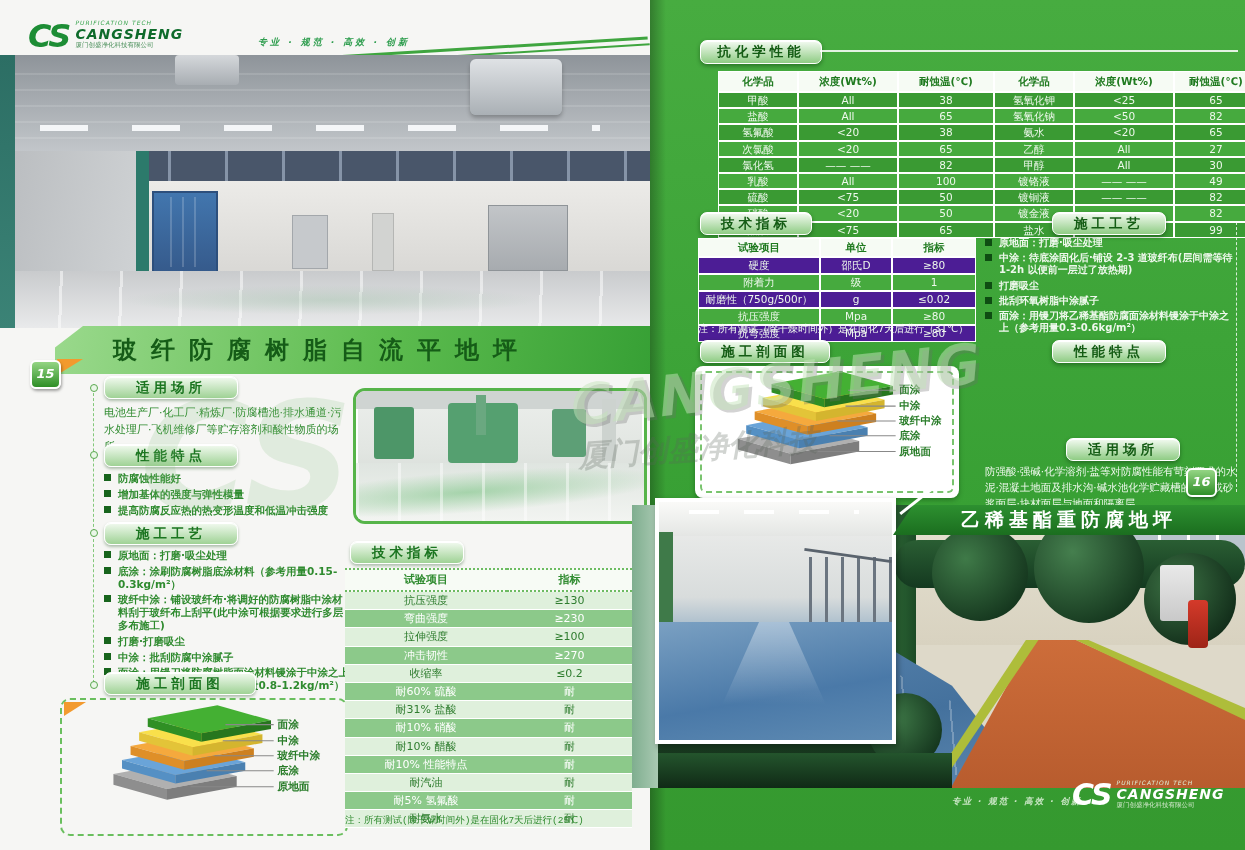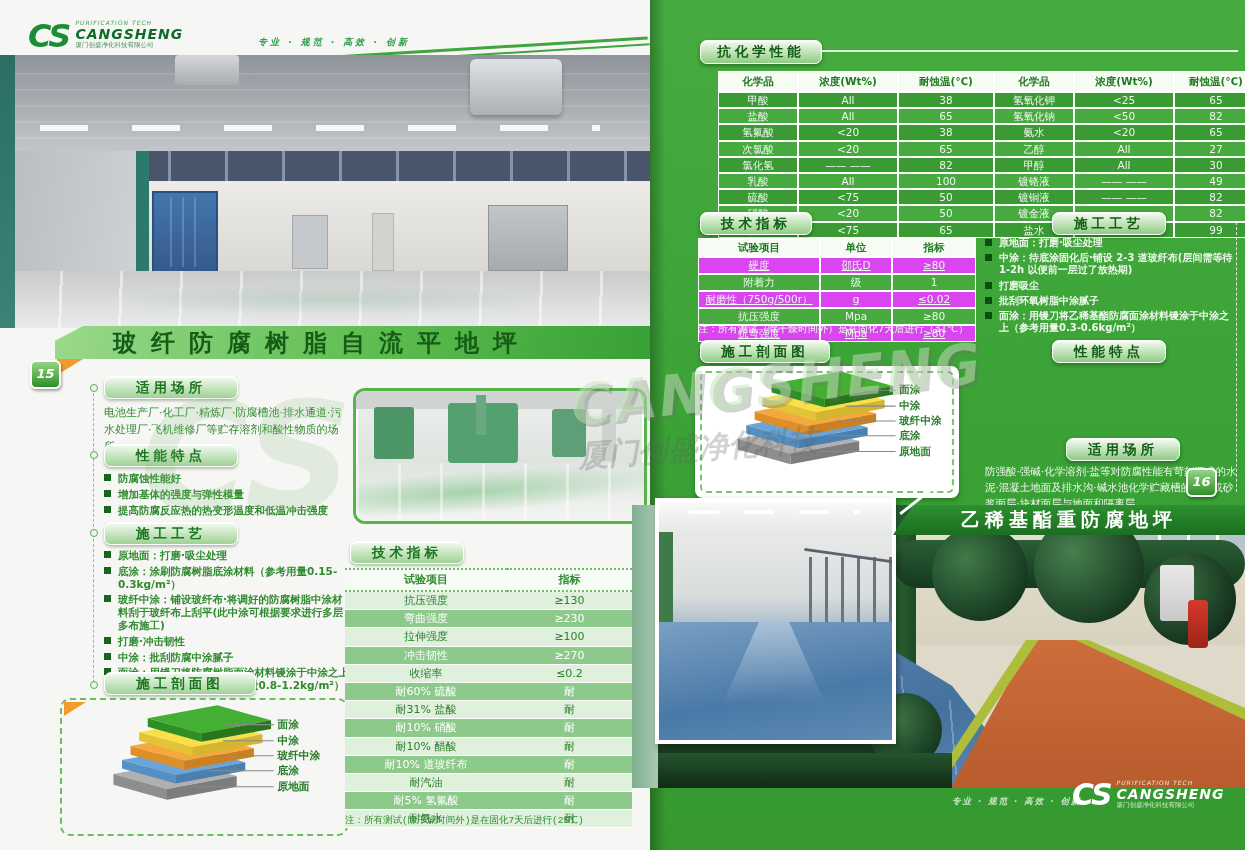--- a/index.html
+++ b/index.html
@@ -71,21 +71,21 @@
   .chem .th{background:#f6fbf4;color:#1f7a1f;font-weight:bold;height:19px;line-height:19px;
     text-align:center;border:0.5px solid #ffffff;}
   .chem .td{height:14.2px;line-height:14.2px;text-align:center;color:#eef8ec;border:0.5px solid #ffffff;}
   .chem .ra{background:#3a9a33;}
   .chem .rb{background:#46aa3e;}
 
   .tbl2{display:grid;grid-template-columns:122px 72px 84px;font-size:10.5px;}
   .tbl2 .th{background:#f6fbf4;color:#1f7a1f;font-weight:bold;height:17px;line-height:17px;
     text-align:center;border:0.5px solid #ffffff;}
   .tbl2 .td{height:15px;line-height:15px;text-align:center;color:#eef8ec;border:0.5px solid #ffffff;}
-  .tbl2 .ra{background:#d946ef;text-decoration:underline;}
+  .tbl2 .ra{background:#4c1d95;}
   .tbl2 .rb{background:#46aa3e;}
   .tbl-note-w{font-size:10px;color:#f2faf0;}
 
   .sec-body-w{font-size:10.5px;color:#eef8ec;line-height:1.5;}
 
   .banner-r{background:linear-gradient(#2d9030,#1b6e1f);
     clip-path:polygon(20px 0,100% 0,100% 100%,0 100%);
     color:#ffffff;font-weight:bold;font-size:19px;letter-spacing:5px;
     display:flex;align-items:center;justify-content:center;box-sizing:border-box;}
 
@@ -142,21 +142,21 @@
       <div class="abs" style="left:160px;top:142px;width:46px;height:70px;background:repeating-linear-gradient(90deg,transparent 0 10px,rgba(255,255,255,.18) 10px 12px);"></div>
       <div class="abs" style="left:488px;top:150px;width:78px;height:64px;background:linear-gradient(#c2c5c8,#a7abaf);border:1px solid #8f9498;"></div>
       <div class="abs" style="left:292px;top:160px;width:34px;height:52px;background:#c6c9cc;border:1px solid #a3a7ab;"></div>
       <div class="abs" style="left:372px;top:158px;width:20px;height:56px;background:#d2d3d1;border:1px solid #b5b6b4;"></div>
       <div class="abs" style="left:0;top:216px;width:650px;height:57px;background:linear-gradient(#c9cbcd,#e9eaeb);"></div>
       <div class="abs" style="left:0;top:216px;width:650px;height:57px;background:repeating-linear-gradient(92deg,rgba(255,255,255,.5) 0 3px,transparent 3px 60px);"></div>
       <div class="abs" style="left:120px;top:230px;width:420px;height:30px;background:radial-gradient(ellipse at center,rgba(150,190,160,.35),transparent 70%);"></div>
       <div class="abs" style="left:0;top:0;width:15px;height:273px;background:linear-gradient(#2c6e64,#3b8376);"></div>
     </div>
 
-    <div class="abs banner-l" style="left:55px;top:326px;width:595px;height:33px;">
+    <div class="abs banner-l" style="left:55px;top:326px;width:595px;height:48px;">
       <span>玻纤防腐树脂自流平地坪</span>
     </div>
     <div class="abs tri-orange" style="left:57px;top:359px;"></div>
     <div class="abs tab-num" style="left:30px;top:360px;">15</div>
 
     <div class="abs dash-v" style="left:93px;top:388px;height:300px;"></div>
     <div class="abs node" style="left:90px;top:384px;"></div>
     <div class="abs node" style="left:90px;top:451px;"></div>
     <div class="abs node" style="left:90px;top:529px;"></div>
     <div class="abs node" style="left:90px;top:681px;"></div>
@@ -169,21 +169,21 @@
       <li>防腐蚀性能好</li>
       <li>增加基体的强度与弹性模量</li>
       <li>提高防腐反应热的热变形温度和低温冲击强度</li>
     </ul>
 
     <div class="abs pill" style="left:104px;top:522px;width:132px;height:21px;">施工工艺</div>
     <ul class="abs bullets" style="left:104px;top:549px;width:248px;">
       <li>原地面：打磨·吸尘处理</li>
       <li>底涂：涂刷防腐树脂底涂材料（参考用量0.15-0.3kg/m²）</li>
       <li>玻纤中涂：铺设玻纤布·将调好的防腐树脂中涂材料刮于玻纤布上刮平(此中涂可根据要求进行多层多布施工)</li>
-      <li>打磨·冲击韧性</li>
+      <li>打磨·打磨吸尘</li>
       <li>中涂：批刮防腐中涂腻子</li>
       <li>面涂：用镘刀将防腐树脂面涂材料镘涂于中涂之上·确保表面平整光洁（参考用量0.8-1.2kg/m²）</li>
     </ul>
 
     <div class="abs pill" style="left:104px;top:672px;width:150px;height:21px;">施工剖面图</div>
     <div class="abs diagram-box" style="left:60px;top:698px;width:284px;height:134px;">
       <div class="abs tri-orange" style="left:2px;top:2px;border-top-width:14px;border-right-width:22px;"></div>
       <svg viewBox="0 0 430 250" style="width:100%;height:100%;">
         <g transform="translate(-64,104)">
           <polygon points="110,34 240,10 340,38 210,62" fill="#b0b0b0"></polygon>
@@ -250,21 +250,21 @@
       <div class="td r-odd">收缩率</div>
         <div class="td r-odd">≤0.2</div>
       <div class="td r-even">耐60% 硫酸</div>
         <div class="td r-even">耐</div>
       <div class="td r-odd">耐31% 盐酸</div>
         <div class="td r-odd">耐</div>
       <div class="td r-even">耐10% 硝酸</div>
         <div class="td r-even">耐</div>
       <div class="td r-odd">耐10% 醋酸</div>
         <div class="td r-odd">耐</div>
-      <div class="td r-even">耐10% 道玻纤布</div>
+      <div class="td r-even">耐10% 性能特点</div>
         <div class="td r-even">耐</div>
       <div class="td r-odd">耐汽油</div>
         <div class="td r-odd">耐</div>
       <div class="td r-even">耐5% 氢氟酸</div>
         <div class="td r-even">耐</div>
       <div class="td r-odd">耐氨水</div>
         <div class="td r-odd">耐</div>
     </div>
     <div class="abs tbl-note" style="left:345px;top:814px;width:300px;font-family:Liberation Mono, monospace;">注：所有测试(除干燥时间外)是在固化7天后进行(25℃)</div>
   </div>

